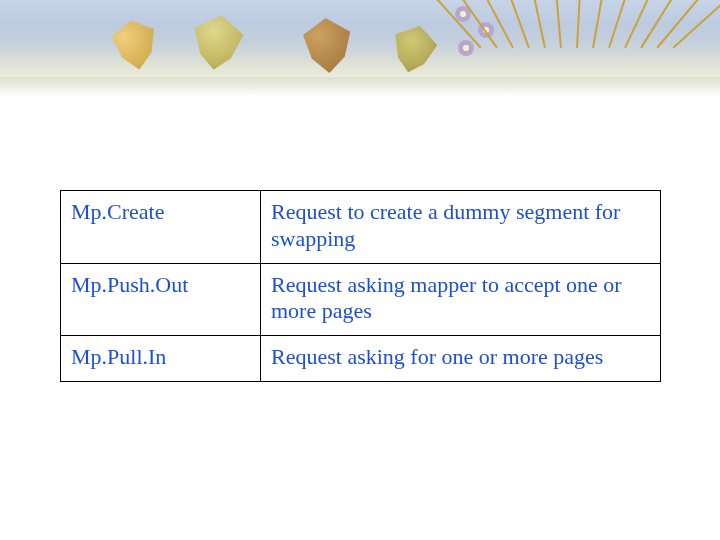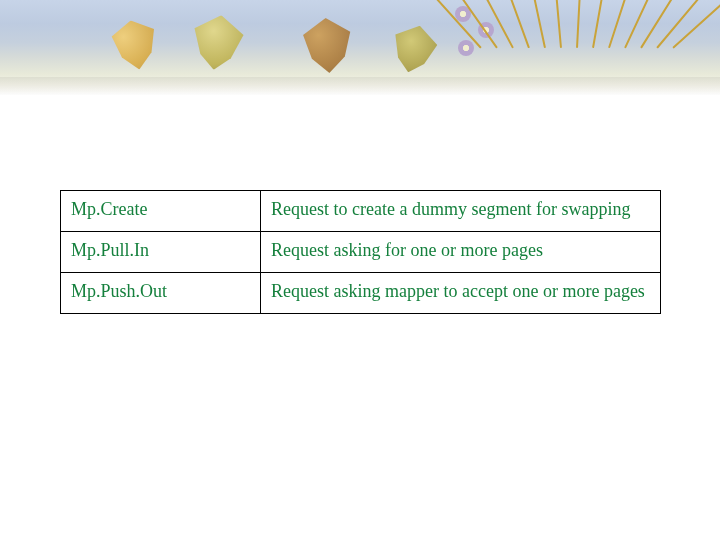--- a/index.html
+++ b/index.html
@@ -88,23 +88,23 @@
     border-collapse: collapse;
     width: 100%;
     table-layout: fixed;
   }
   col.c1 { width: 200px; }
   col.c2 { width: 400px; }
   td {
     border: 1.5px solid #000;
     padding: 8px 10px 10px 10px;
     vertical-align: top;
-    font-size: 18px;
+    font-size: 22px;
     line-height: 1.22;
-    color: #15803d;
+    color: #1d4ed8;
   }
 </style>
 </head>
 <body>
 
 <div class="banner">
   <div class="leaf l1"></div>
   <div class="leaf l2"></div>
   <div class="leaf l3"></div>
   <div class="leaf l4"></div>
@@ -133,22 +133,22 @@
     <colgroup>
         <col class="c1">
         <col class="c2">
       </colgroup>
     <tbody>
       <tr>
         <td>Mp.Create</td>
         <td>Request to create a dummy segment for swapping</td>
       </tr>
       <tr>
+        <td>Mp.Push.Out</td>
+        <td>Request asking mapper to accept one or more pages</td>
+      </tr>
+      <tr>
         <td>Mp.Pull.In</td>
         <td>Request asking for one or more pages</td>
-      </tr>
-      <tr>
-        <td>Mp.Push.Out</td>
-        <td>Request asking mapper to accept one or more pages</td>
       </tr>
     </tbody>
   </table>
 </div>
 
 </body></html>

